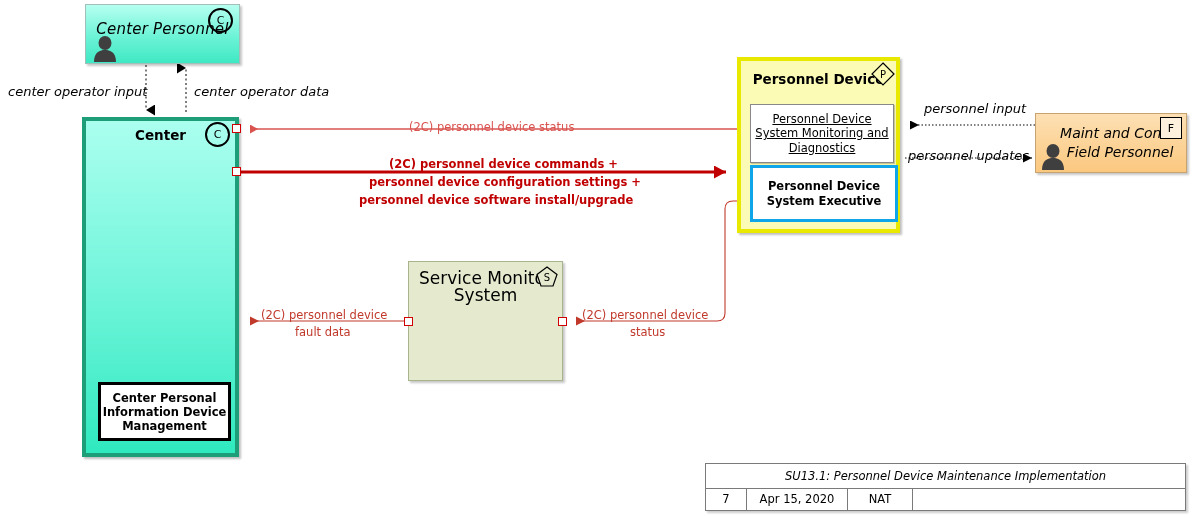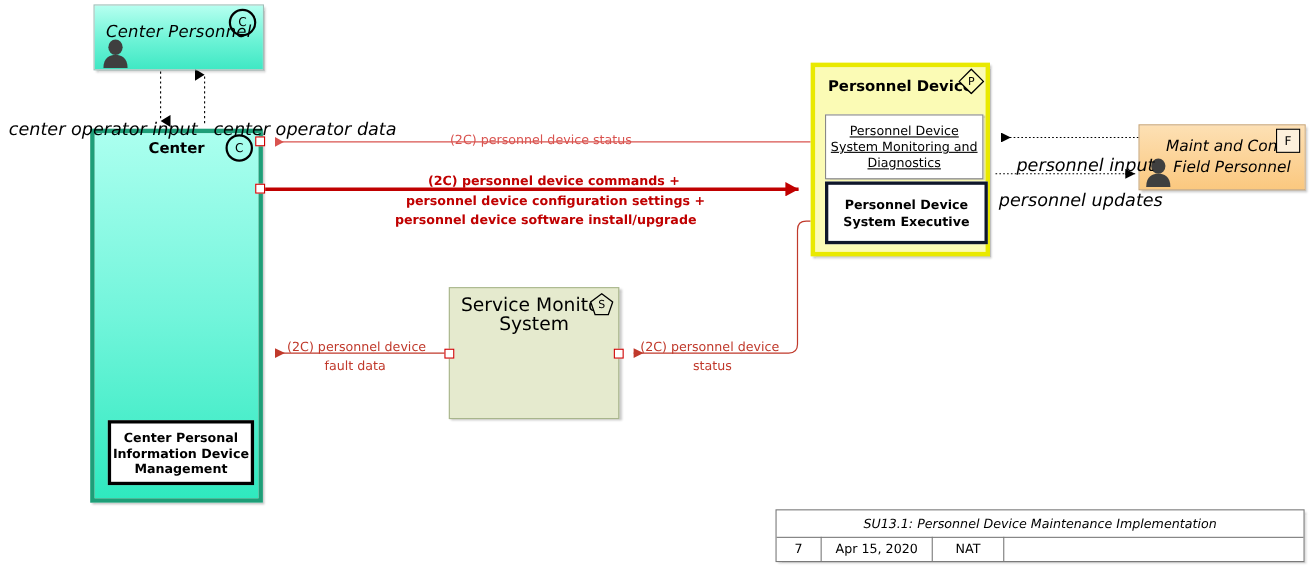--- a/index.html
+++ b/index.html
@@ -53,21 +53,21 @@
   #pd-mon{
     position:absolute;left:9px;top:43px;width:142px;height:57px;
     background:#fff;border:1px solid #888;
     display:flex;align-items:center;justify-content:center;text-align:center;
     font-size:11.5px;line-height:14.5px;color:#000;
     box-shadow:1px 1px 1px rgba(0,0,0,.2);
     text-decoration:underline;
   }
   #pd-exec{
     position:absolute;left:9px;top:104px;width:142px;height:51px;
-    background:#fff;border:3px solid #0f172a;
+    background:#fff;border:3px solid #0ea5e9;
     display:flex;align-items:center;justify-content:center;text-align:center;
     font-weight:bold;font-size:11.5px;line-height:14.5px;color:#000;
   }
 
   
   #field-personnel{
     left:1035px;top:113px;width:152px;height:60px;
     background:linear-gradient(180deg,#fde0b4 0%,#fbc87f 100%);
     border:1px solid #c8a372;
     box-shadow:2px 2px 2px rgba(0,0,0,.22);
@@ -125,21 +125,21 @@
   
   .port{
     position:absolute;width:9px;height:9px;background:#fff;
     border:1.5px solid #d00000;box-sizing:border-box;
   }
 
   
   .lbl{position:absolute;white-space:nowrap;}
   .lbl-red-light{color:#d9534f;font-size:11.5px;}
   .lbl-red-bold{color:#c00000;font-size:11.5px;font-weight:bold;}
-  .lbl-dark{color:#000;font-size:16px;font-style:italic;margin-top:24px;}
+  .lbl-dark{color:#000;font-size:13px;font-style:italic;}
   .lbl-red-c{color:#c0392b;font-size:11.5px;text-align:center;line-height:15px;}
 
   
   #title-block{
     left:705px;top:463px;width:481px;height:48px;
     background:#fff;border:1px solid #7a7a7a;
     box-shadow:2px 2px 2px rgba(0,0,0,.2);
   }
   #tb-row1{
     position:absolute;left:0;top:0;right:0;height:24px;
@@ -278,21 +278,21 @@
 
   <div class="lbl lbl-dark" style="left:8px;top:84px;">center operator input</div>
   <div class="lbl lbl-dark" style="left:194px;top:84px;">center operator data</div>
 
   <div class="lbl lbl-red-light" style="left:409px;top:120px;">(2C) personnel device status</div>
 
   <div class="lbl lbl-red-bold" style="left:389px;top:157px;">(2C) personnel device commands +</div>
   <div class="lbl lbl-red-bold" style="left:369px;top:175px;">personnel device configuration settings +</div>
   <div class="lbl lbl-red-bold" style="left:359px;top:193px;">personnel device software install/upgrade</div>
 
-  <div class="lbl lbl-dark" style="left:924px;top:116px;font-style:italic;">personnel input</div>
+  <div class="lbl lbl-dark" style="left:924px;top:101px;font-style:italic;">personnel input</div>
   <div class="lbl lbl-dark" style="left:908px;top:148px;">personnel updates</div>
 
   <div class="lbl lbl-red-c" style="left:261px;top:308px;">(2C) personnel device</div>
   <div class="lbl lbl-red-c" style="left:295px;top:325px;">fault data</div>
 
   <div class="lbl lbl-red-c" style="left:582px;top:308px;">(2C) personnel device</div>
   <div class="lbl lbl-red-c" style="left:630px;top:325px;">status</div>
 
   <div class="abs" id="title-block">
     <div id="tb-row1">SU13.1: Personnel Device Maintenance Implementation</div>

